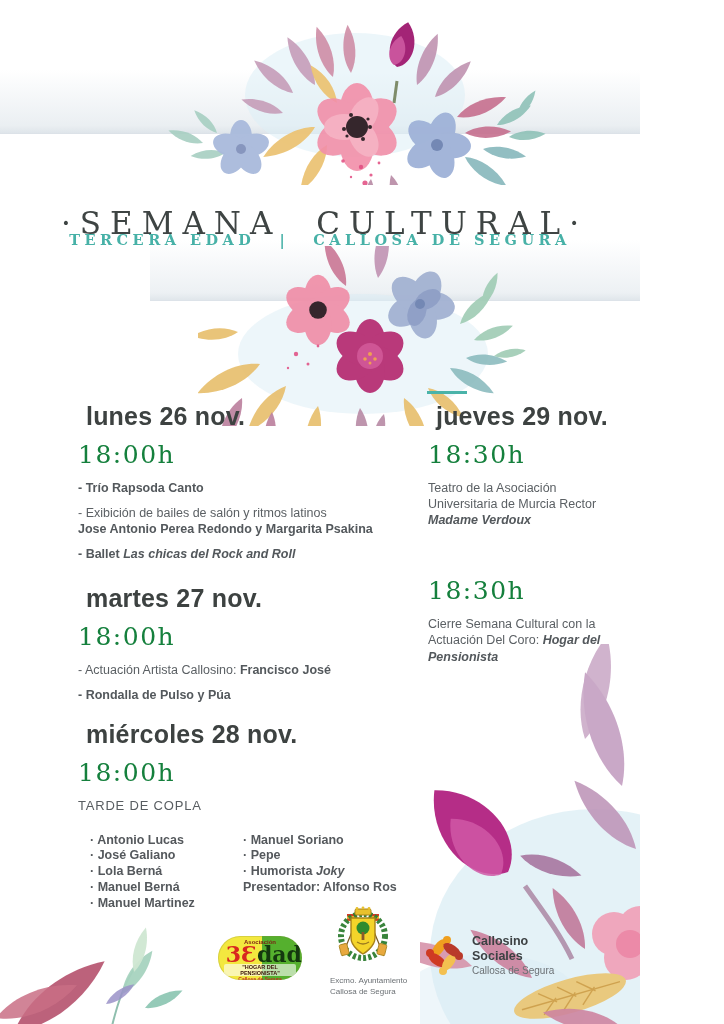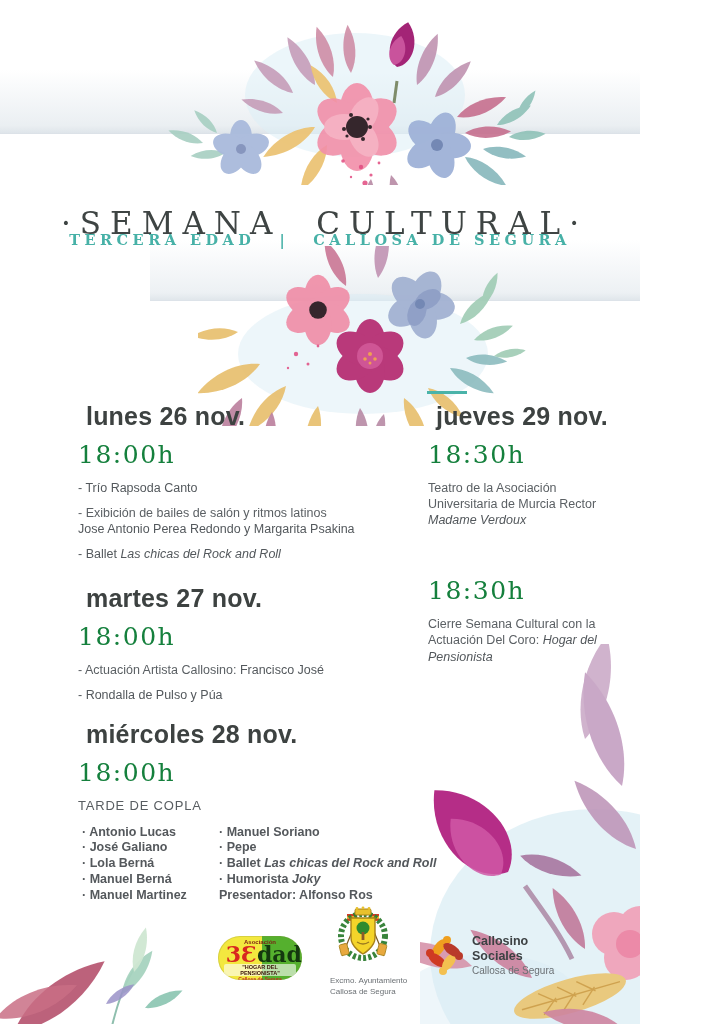--- a/index.html
+++ b/index.html
@@ -44,25 +44,25 @@
   .ev-jueves    { left:428px; top:394px; width:250px; }
   .ev-martes    { left:78px;  top:576px; width:350px; }
   .ev-viernes   { left:428px; top:576px; width:250px; }
   .ev-miercoles { left:78px;  top:712px; width:430px; }
   .day  { font-family:Liberation Sans, sans-serif; font-weight:bold; font-size:25px;
           line-height:1.18; color:#3d4241; margin:8px; letter-spacing:.2px; }
   .time { font-family:"DejaVu Serif", serif; font-weight:normal; font-size:25px;
           line-height:1.2; color:#15803d; letter-spacing:1.5px; margin:0 0 10px 0; }
   .item { font-size:12.5px; line-height:1.3; margin:0 0 9px 0; }
   .line { font-size:12.5px; line-height:1.3; margin:0; }
-  .b { font-weight:normal; color:#53585c; }
+  .b { font-weight:bold; color:#53585c; }
   .i { font-style:italic; }
   .copla { font-size:13px; letter-spacing:.8px; color:#585d61; margin:1px 0 8px 0; }
   .names { display:flex; }
-  .names ul { list-style:none; margin:4px; padding:0; font-weight:bold; font-size:12.5px;
+  .names ul { list-style:none; margin:12px; padding:0; font-weight:bold; font-size:12.5px;
               line-height:1.26; color:#54585c; }
   .names .col1 { width:129px; }
   
   .footer-logo { position:absolute; z-index:2; }
   .logo-3edad { left:218px; top:936px; }
   .pill { width:84px; height:44px; border-radius:22px; overflow:hidden; text-align:center;
           background:linear-gradient(90deg,#f3e83f 0%, #f3e83f 52%, #55b02e 52%);
           box-shadow:0 0 0 1px rgba(130,140,60,.25) inset; }
   .pill .aso  { display:block; font-size:6px; font-weight:bold; color:#7c1f14; margin-top:3px; }
   .pill .big  { font-size:22px; font-weight:bold; line-height:18px; font-family:"DejaVu Serif", serif;text-align:right; }
@@ -339,24 +339,20 @@
         <li>· Antonio Lucas</li>
         <li>· José Galiano</li>
         <li>· Lola Berná</li>
         <li>· Manuel Berná</li>
         <li>· Manuel Martinez</li>
       </ul>
       <ul class="col2">
         <li>· Manuel Soriano</li>
         <li>· Pepe</li>
         <li>
-          <span>· Ballet</span>
-          <span class="i">Las chicas del Rock and Roll</span>
-        </li>
-        <li>
           <span>· Humorista</span>
           <span class="i">Joky</span>
         </li>
         <li>Presentador: Alfonso Ros</li>
       </ul>
     </div>
   </section>
 
   <div class="footer-logo logo-3edad">
     <div class="pill">

